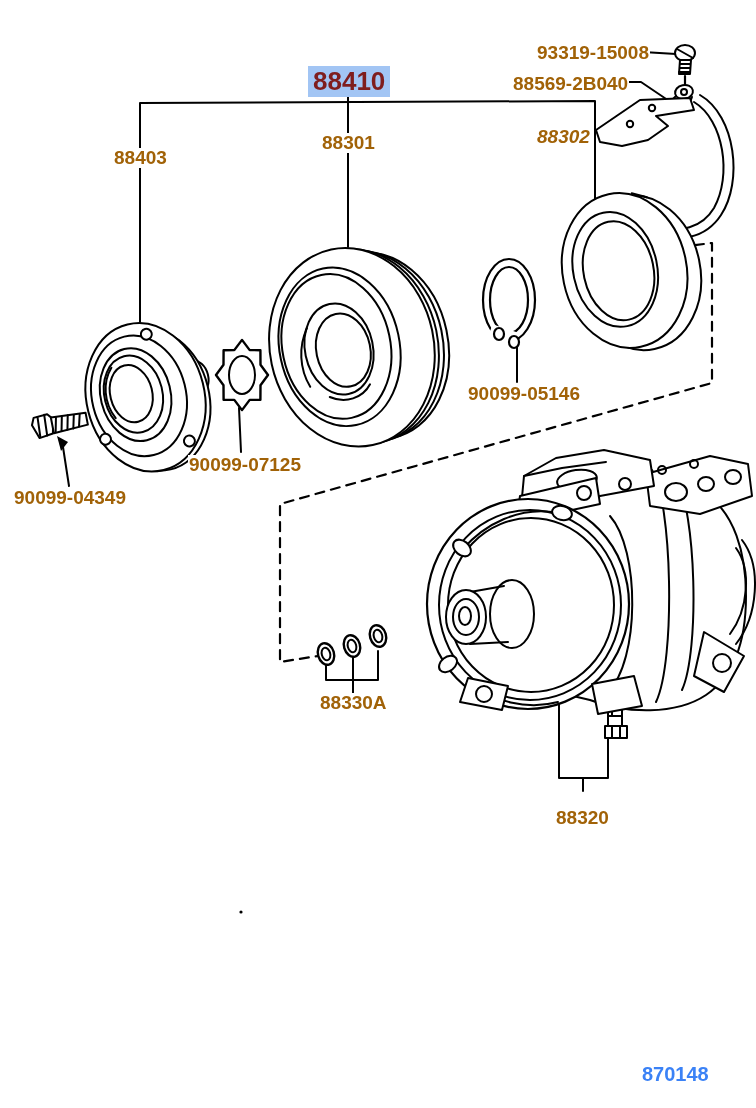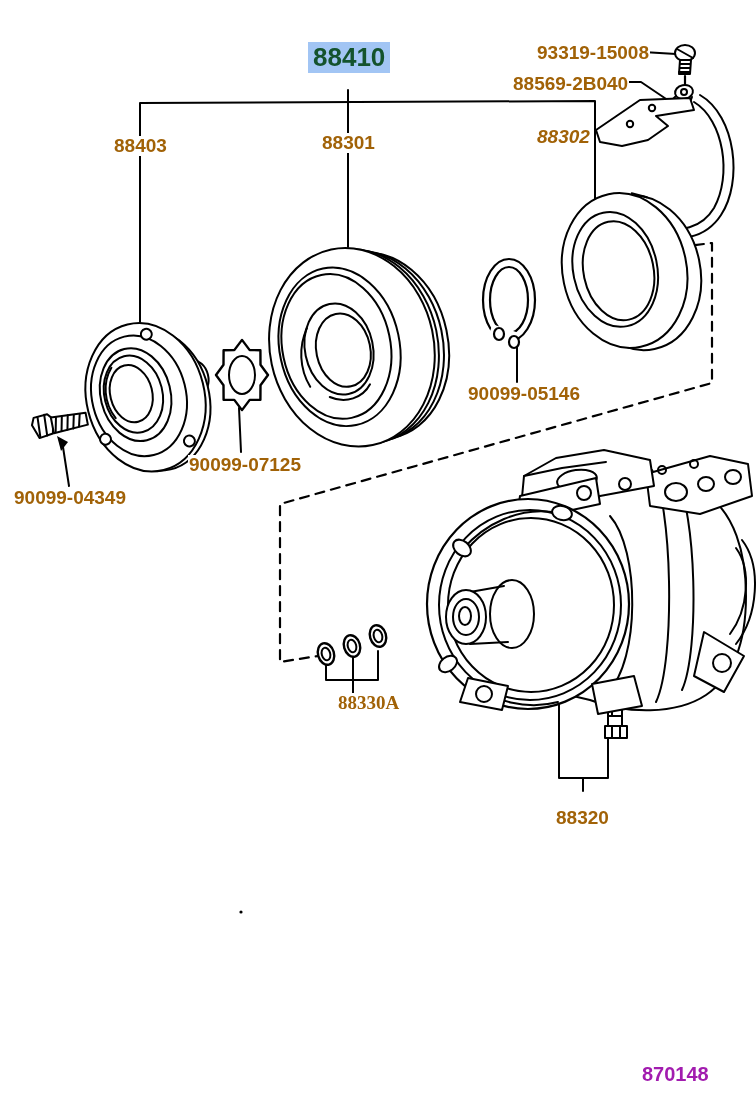--- a/index.html
+++ b/index.html
@@ -2,21 +2,21 @@
 <html><head>
 <meta charset="utf-8">
 <style>
   html,body{margin:0;padding:0;background:#fff;}
   #stage{position:relative;width:756px;height:1108px;background:#ffffff;overflow:hidden;
          font-family:"Liberation Sans",sans-serif;}
   #art{position:absolute;left:0;top:0;}
   .pn{position:absolute;font-weight:bold;font-size:19px;line-height:1.05;color:#a16207;
       background:#ffffff;white-space:nowrap;padding:0 1px;z-index:5;}
   .pn-selected{font-size:26px;padding:2px 5px;z-index:6;}
-  .fig{position:absolute;font-weight:bold;font-size:20px;color:#a21caf;z-index:5;}
+  .fig{position:absolute;font-weight:bold;font-size:20px;color:#3b82f6;z-index:5;}
 </style>
 </head>
 <body>
 
 <div id="stage">
 
   <svg id="art" width="756" height="1108" viewBox="0 0 756 1108" fill="none" stroke="#000" stroke-width="2" stroke-linecap="round" stroke-linejoin="round">
 
     <g>
       <path d="M140,322 L140,103 L595,101 L595,204"></path>
@@ -180,24 +180,24 @@
         <ellipse cx="378" cy="636" rx="8" ry="11" fill="#fff" stroke-width="2.4"></ellipse>
         <ellipse cx="378" cy="636" rx="4.2" ry="6.4"></ellipse>
       </g>
     </g>
 
     <circle cx="241" cy="912" r="1.6" fill="#000" stroke="none"></circle>
   </svg>
 
   <div class="pn" style="left:536px;top:43px;">93319-15008</div>
   <div class="pn" style="left:512px;top:74px;">88569-2B040</div>
-  <div class="pn pn-selected" style="left: 308px; top: 42px; background: rgb(162, 197, 244); color: #14532d;">88410</div>
-  <div class="pn" style="left:113px;top:136px;">88403</div>
+  <div class="pn pn-selected" style="left: 308px; top: 66px; background: rgb(162, 197, 244); color: #7f1d1d;">88410</div>
+  <div class="pn" style="left:113px;top:148px;">88403</div>
   <div class="pn" style="left:321px;top:133px;">88301</div>
   <div class="pn" style="left:536px;top:127px;font-style:italic;">88302</div>
   <div class="pn" style="left:467px;top:384px;">90099-05146</div>
   <div class="pn" style="left:188px;top:455px;">90099-07125</div>
   <div class="pn" style="left:13px;top:488px;">90099-04349</div>
-  <div class="pn" style="left:337px;top:693px;font-family:Liberation Serif, serif;">88330A</div>
+  <div class="pn" style="left:319px;top:693px;">88330A</div>
   <div class="pn" style="left:555px;top:808px;">88320</div>
 
   <div class="fig" style="left:642px;top:1063px;">870148</div>
 </div>
 
 </body></html>

